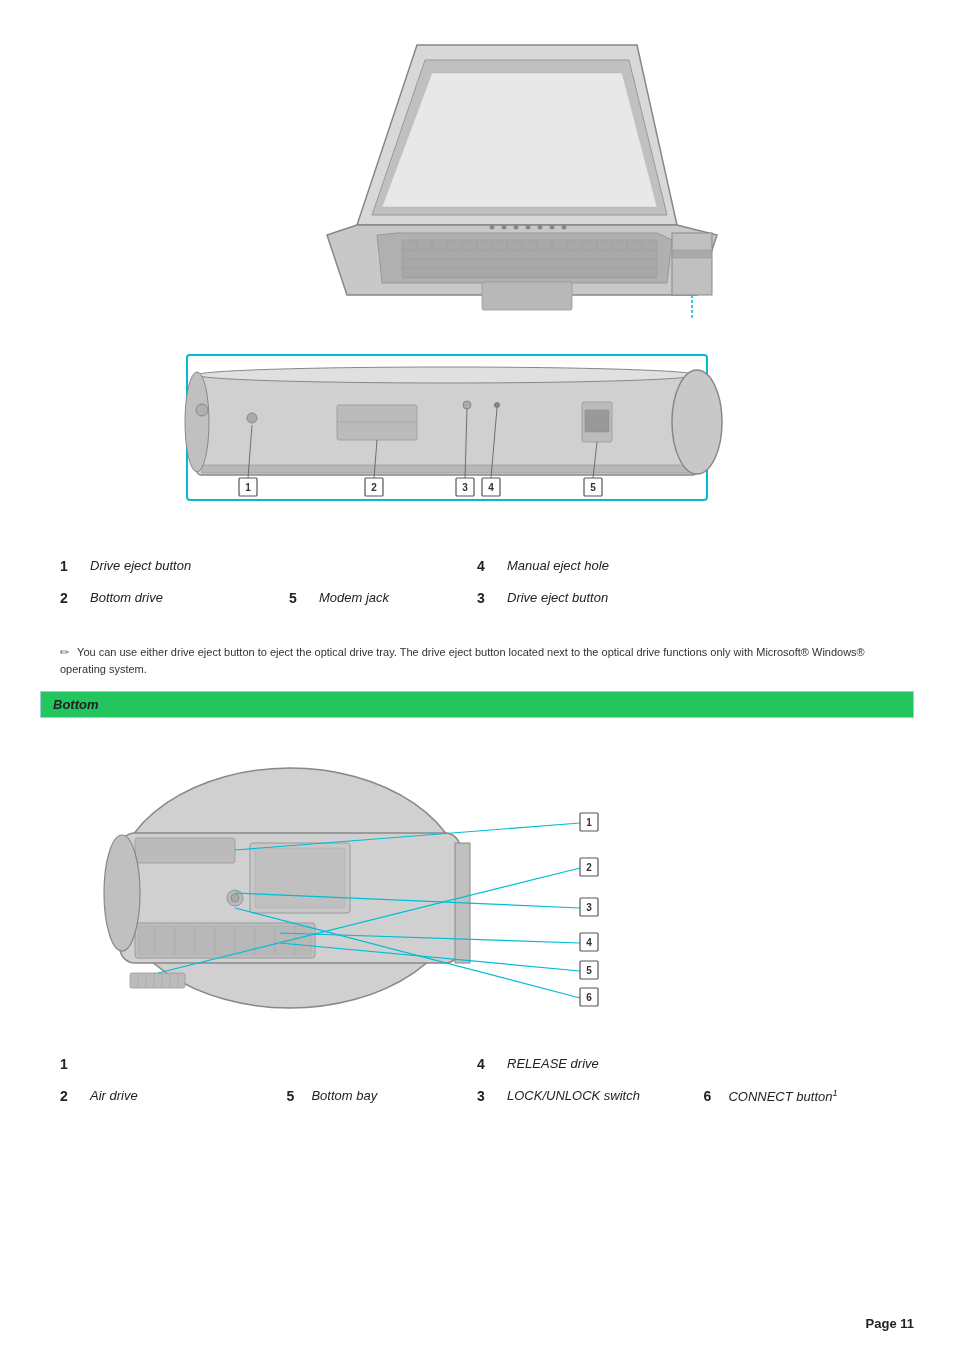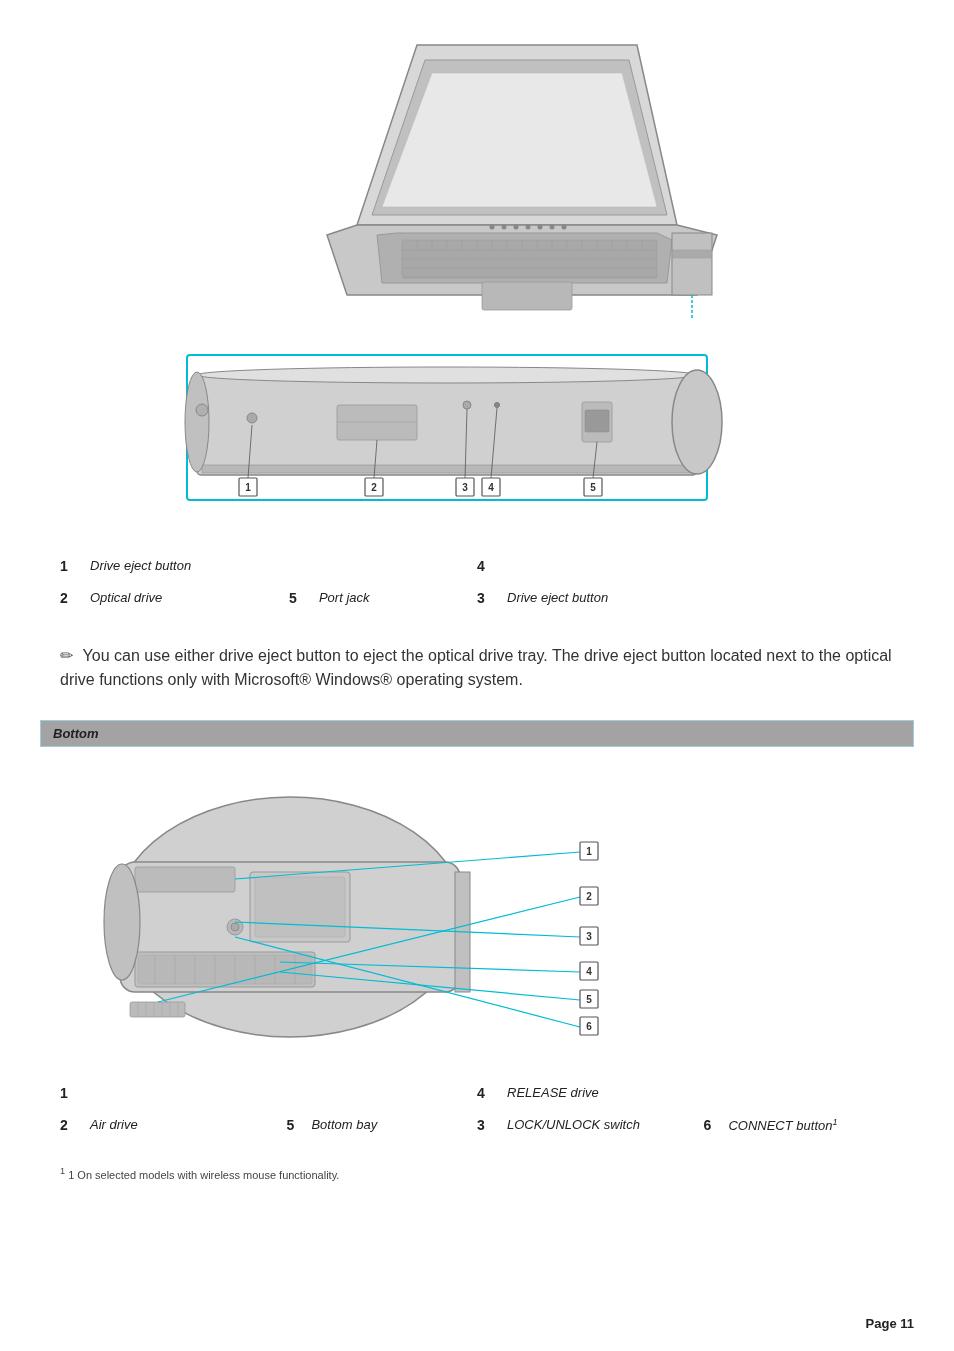--- a/index.html
+++ b/index.html
@@ -62,35 +62,35 @@
 
     .label-text {
       font-size: 13px;
       flex: 1;
       font-style: italic;
     }
 
     
     .note-section {
       border: none;
-      padding: 10px 20px 28px 20px;
-      font-size: 16px;
+      padding: 10px 20px 14px 20px;
+      font-size: 11px;
       color: #333;
       line-height: 1.5;
     }
 
     .note-icon {
       display: inline-block;
       color: #555;
       margin-right: 5px;
     }
 
     
     .section-header {
-      background-color: #a3a3a3;
+      background-color: #22c55e;
       border: 1px solid #a0cce0;
       padding: 5px 12px;
       font-weight: bold;
       font-style: italic;
       font-size: 13px;
       margin-bottom: 15px;
       color: #222;
     }
 
     
@@ -238,28 +238,29 @@
 
   <div class="labels-section">
     <div class="labels-grid">
 
       <div class="label-row">
         <span class="label-number">1</span>
         <span class="label-text">Drive eject button</span>
       </div>
       <div class="label-row">
         <span class="label-number">4</span>
+        <span class="label-text">Manual eject hole</span>
       </div>
 
       <div class="label-row">
         <span class="label-number">2</span>
-        <span class="label-text">Optical drive</span>
+        <span class="label-text">Bottom drive</span>
         &nbsp;&nbsp;&nbsp;
         <span class="label-number" style="margin-left:30px; min-width:30px;">5</span>
-        <span class="label-text">Port jack</span>
+        <span class="label-text">Modem jack</span>
       </div>
 
       <div class="label-row">
         <span class="label-number">3</span>
         <span class="label-text">Drive eject button</span>
       </div>
     </div>
   </div>
 
   <div class="note-section">
@@ -356,20 +357,16 @@
       <div class="label-row">
         <span class="label-number">3</span>
         <span class="label-text">LOCK/UNLOCK switch</span>
         &nbsp;&nbsp;&nbsp;
         <span class="label-number" style="margin-left:20px; min-width:25px;">6</span>
         <span class="label-text">CONNECT button<sup style="font-size:9px;">1</sup></span>
       </div>
     </div>
   </div>
 
-  <div class="footnote">
-    <sup>1</sup>
-    <span>1 On selected models with wireless mouse functionality.</span>
-  </div>
 
   <div class="page-number">Page 11</div>
 
 </div>
 
 </body></html>

